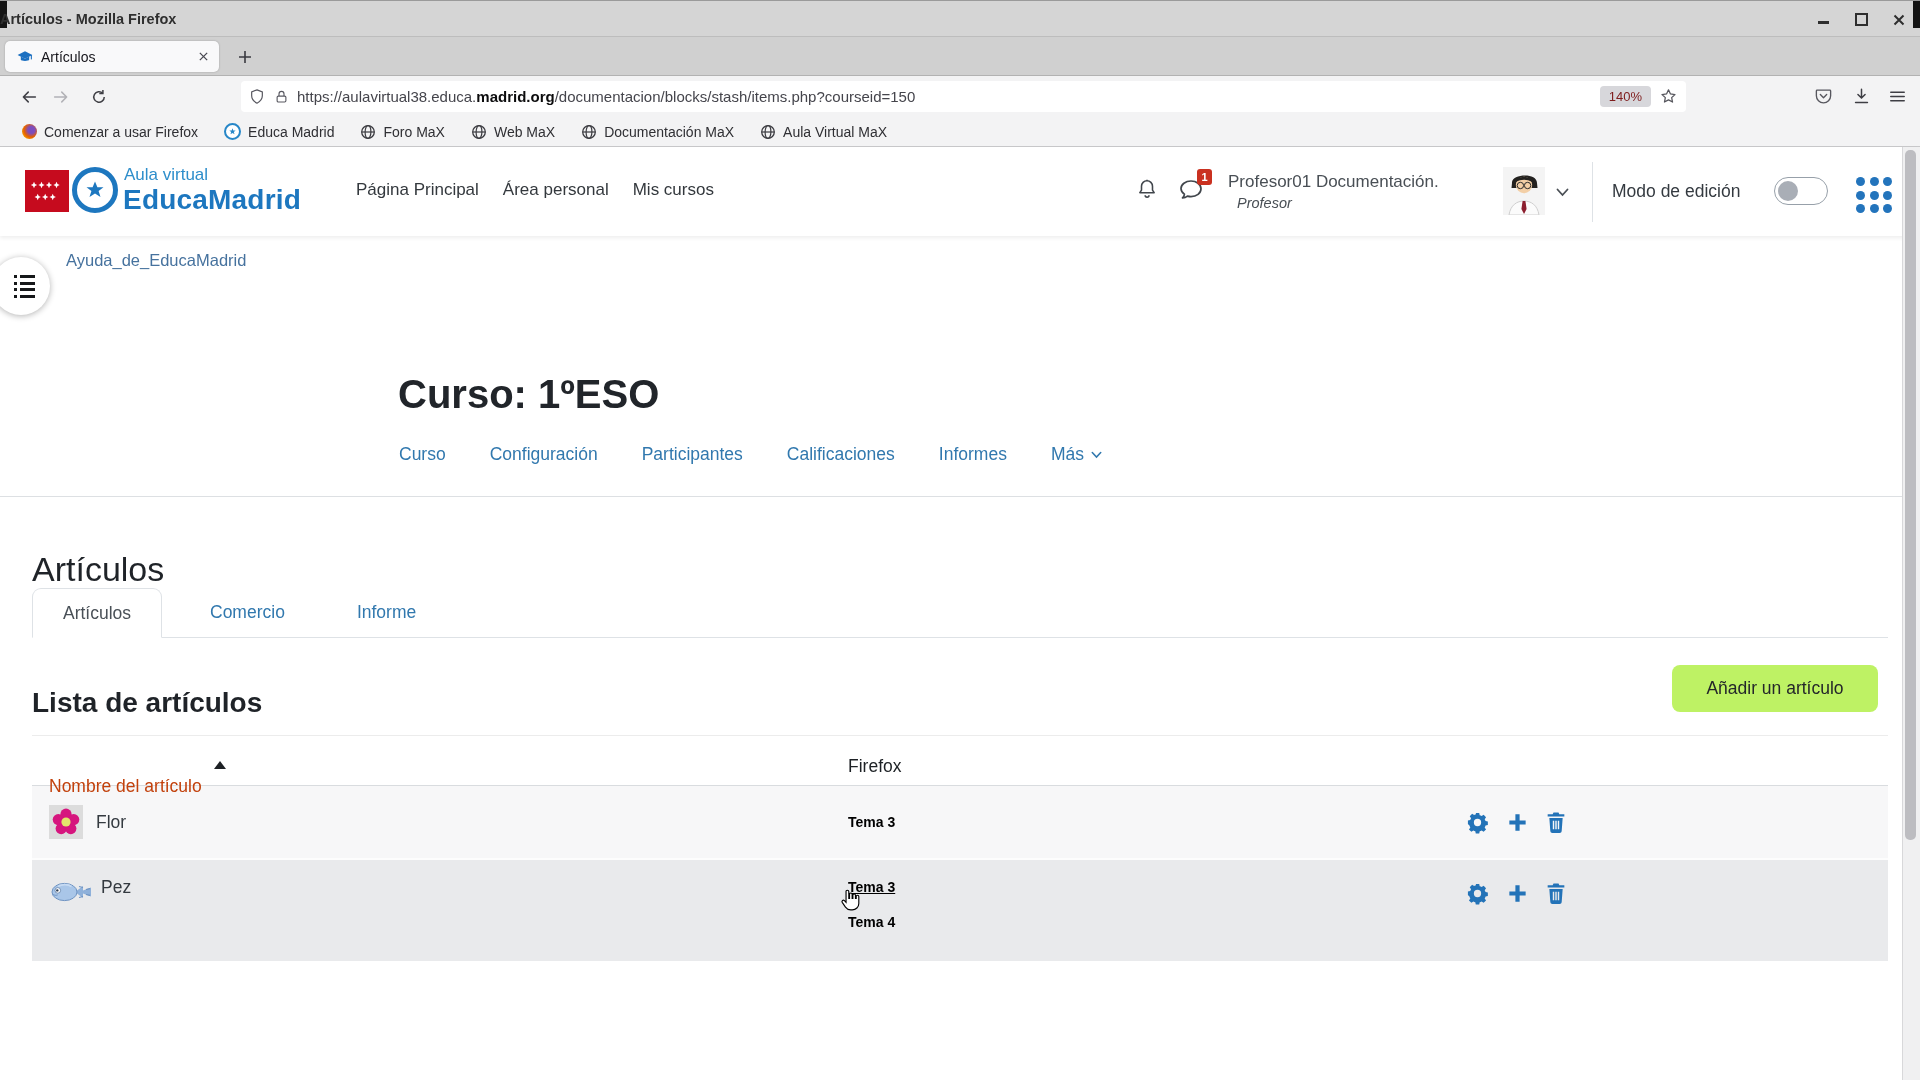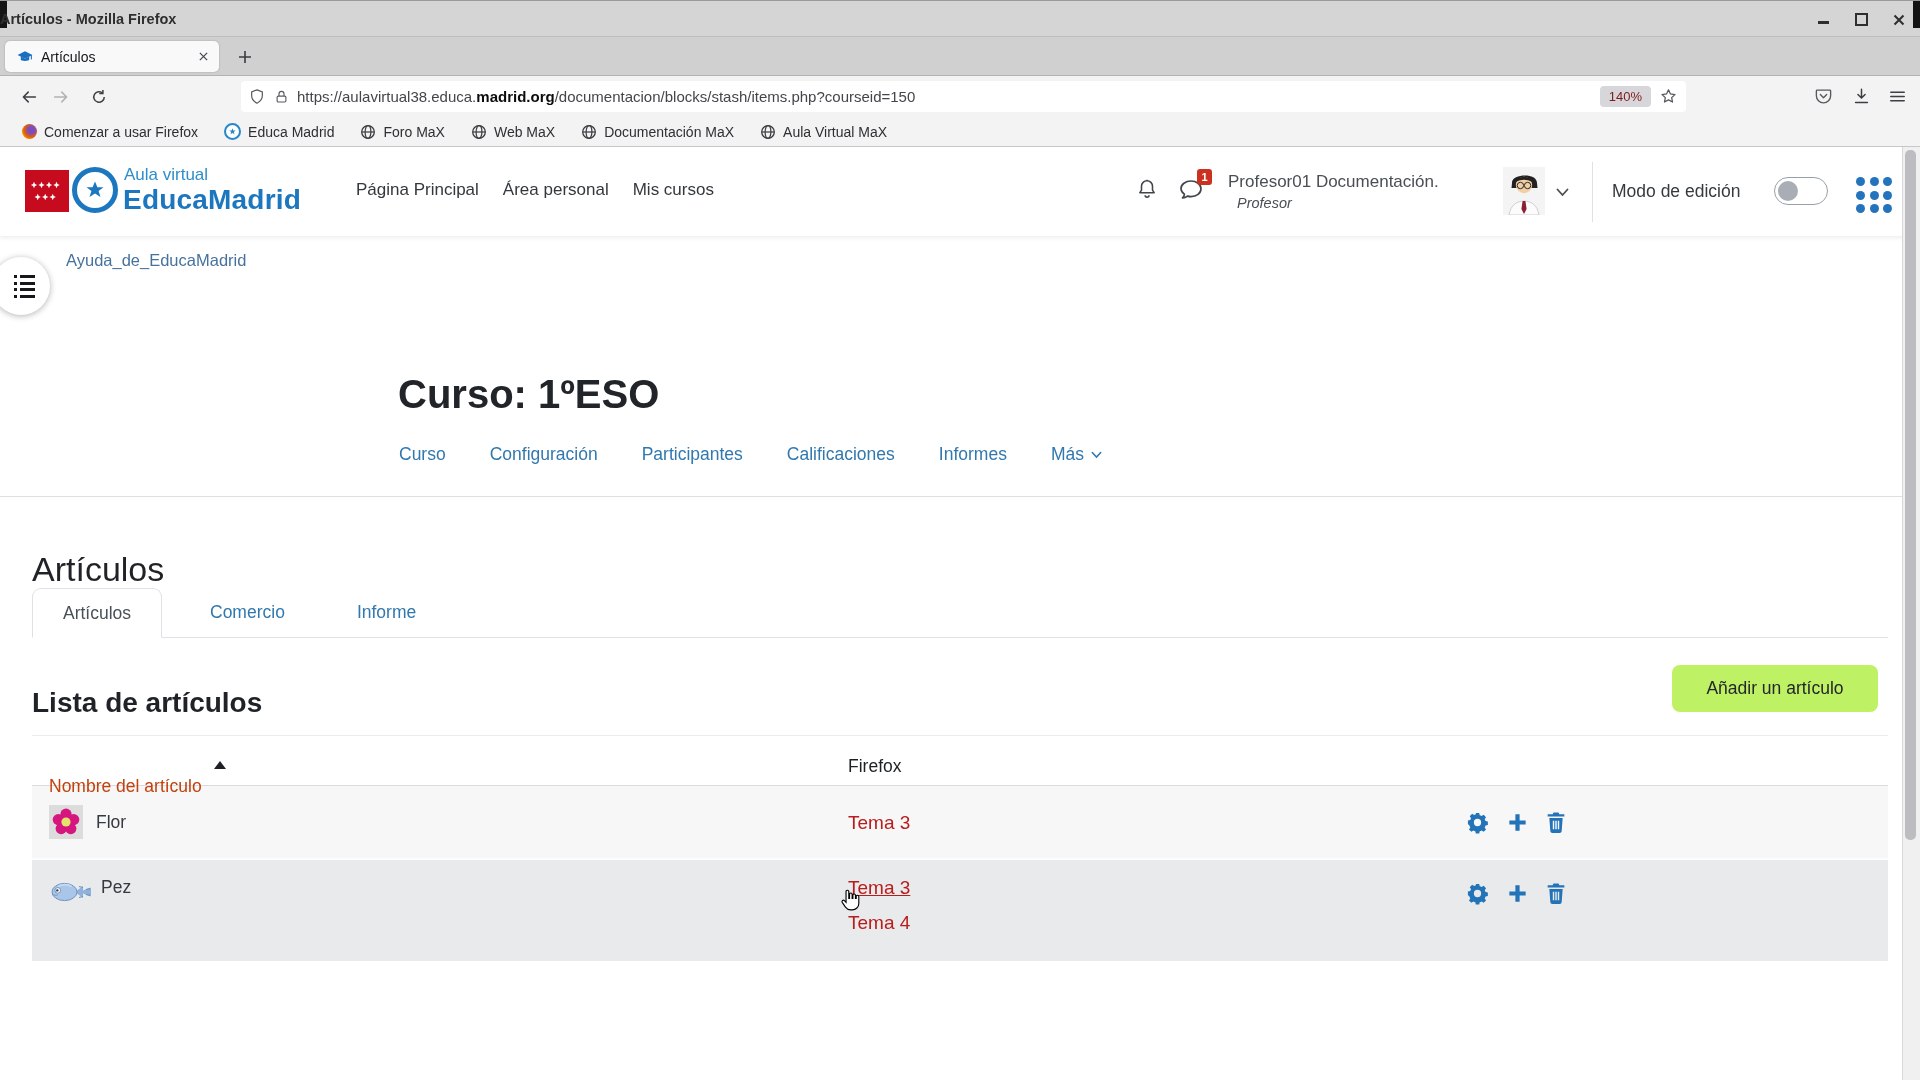--- a/index.html
+++ b/index.html
@@ -117,21 +117,21 @@
   .help{width:18px;height:18px;border-radius:50%;background:#18a093;color:#fff;font-size:12.5px;font-weight:700;
         display:inline-flex;align-items:center;justify-content:center;margin-left:5px;margin-top:-8px;}
   .t-row1{height:72px;background:#f7f7f8;border-bottom:2px solid #fdfdfd;}
   .t-row1>div{display:flex;align-items:center;}
   .t-row2{height:101px;background:#e9eaec;}
   .t-row2>div{align-items:flex-start;display:flex;}
   .item-name{font-size:17.5px;color:#343a40;}
   .icon-box{width:34px;height:34px;background:#dcdcdc;display:flex;align-items:center;justify-content:center;
             margin-right:13px;flex:none;}
   .fish-box{width:44px;height:30px;margin-right:8px;flex:none;}
-  .loc-link{font-size:19px;color:#b91c1c;text-decoration:none;line-height:35px;}
+  .loc-link{font-size:14px;color:#000000;text-decoration:none;line-height:35px;font-weight:bold;}
   .loc-hover{text-decoration:underline;}
   .loc-stack{display:flex;flex-direction:column;}
   .actions{display:flex;gap:17px;}
   .t-row2 .name-cell{padding-top:17px;}
   .t-row2 .loc-cell{padding-top:10px;}
   .t-row2 .act-cell{padding-top:22px;}
 
   #cursor{position:absolute;left:838px;top:739px;}
 
   

